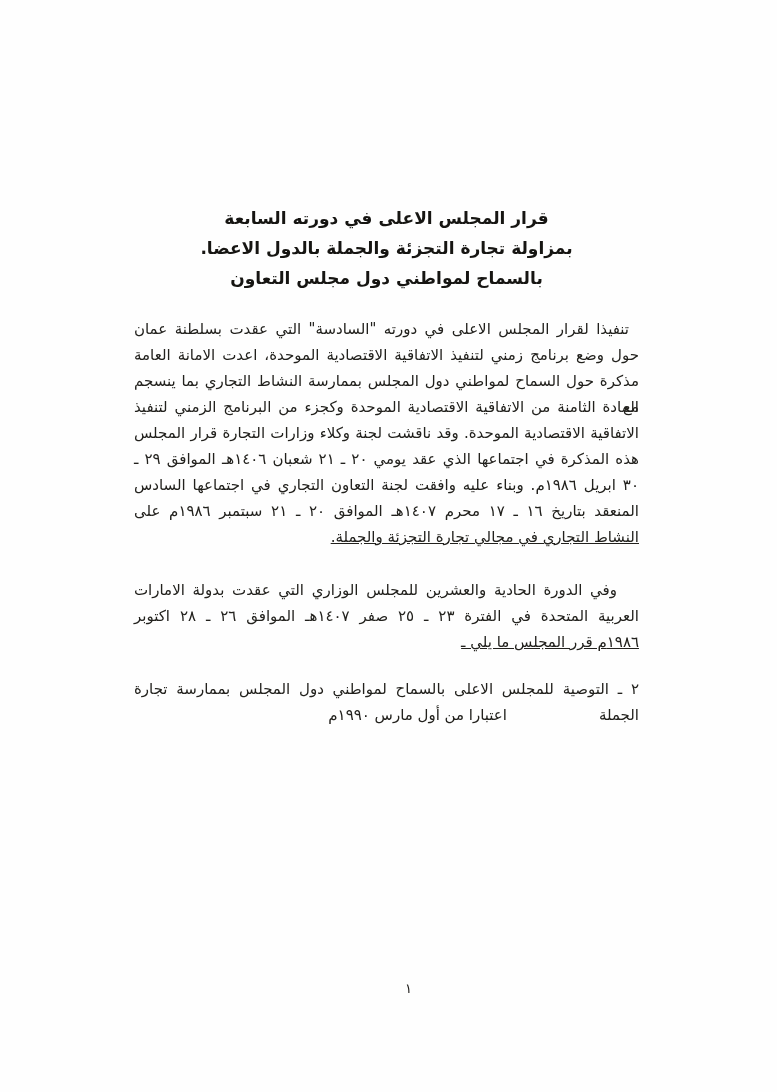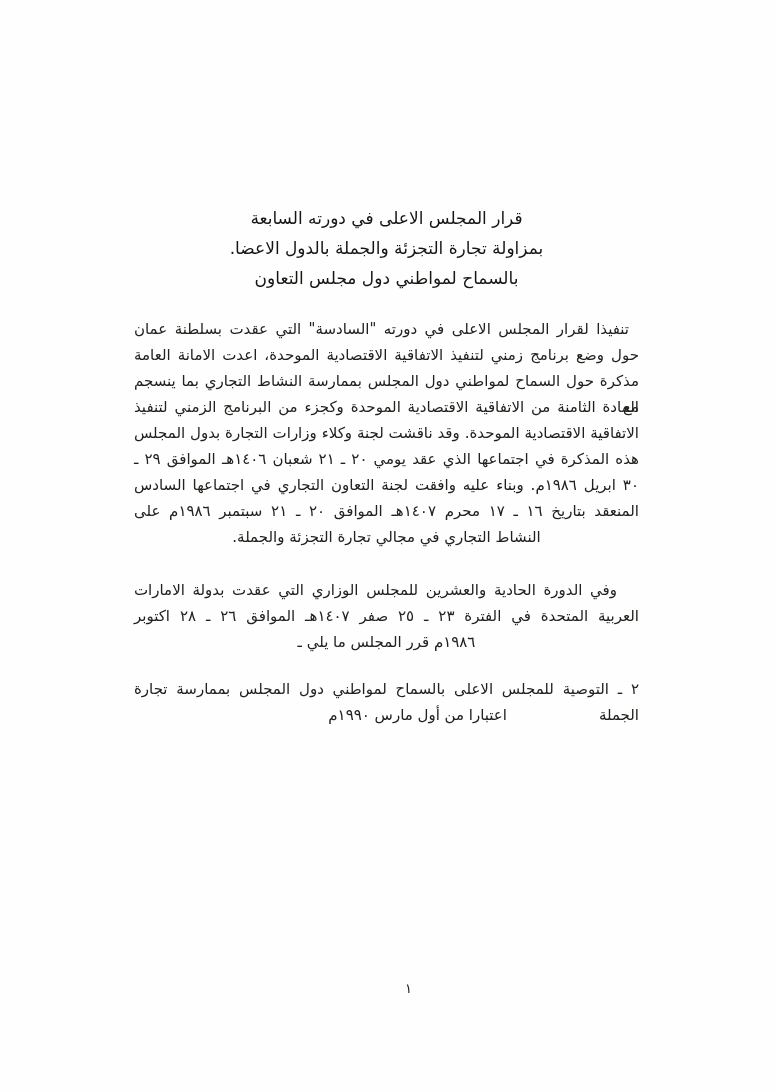--- a/index.html
+++ b/index.html
@@ -15,21 +15,21 @@
   }
   .textblock{
     position:absolute;
     top:0;right:138px;left:134px;bottom:0;
     direction:rtl;
   }
   .title{
     position:absolute;
     top:203px;right:0;left:0;
     text-align:center;
-    font-weight:normal;
+    font-weight:bold;
     font-size:17px;
     line-height:30px;
     color:#161512;
     letter-spacing:.2px;
   }
   .tline{height:30px;}
   .body-sec{position:absolute;right:0;left:0;}
   .p1{top:316px;}
   .p2{top:577px;}
   .items{top:676px;}
@@ -40,21 +40,22 @@
     font-size:15px;
     white-space:nowrap;
     color:#22211d;
   }
   .jl{ 
     white-space:normal;
     text-align:justify;
     text-align-last:justify;
   }
   .rl{ 
-    text-align:center;
+    text-align:right;
+    text-decoration:underline;
   }
   .ind-s{padding-right:10px;}  
   .ind-m{padding-right:22px;}  
   .ind-c{padding-right:18px;}  
   .cont{ 
     padding-right:132px;
     text-align:right;
   }
   .pagenum{
     position:absolute;
@@ -74,21 +75,21 @@
       <div class="tline">قرار المجلس الاعلى في دورته السابعة</div>
       <div class="tline">بمزاولة تجارة التجزئة والجملة بالدول الاعضا.</div>
       <div class="tline">بالسماح لمواطني دول مجلس  التعاون</div>
     </div>
 
     <div class="body-sec p1">
       <div class="line jl ind-s">تنفيذا لقرار المجلس الاعلى في دورته "السادسة" التي عقدت بسلطنة عمان</div>
       <div class="line jl">حول وضع برنامج زمني لتنفيذ الاتفاقية الاقتصادية الموحدة، اعدت الامانة العامة</div>
       <div class="line jl">مذكرة حول السماح لمواطني دول المجلس بممارسة النشاط التجاري بما ينسجم مع</div>
       <div class="line jl">المادة الثامنة من الاتفاقية الاقتصادية الموحدة وكجزء من البرنامج الزمني لتنفيذ</div>
-      <div class="line jl">الاتفاقية الاقتصادية الموحدة. وقد ناقشت لجنة وكلاء وزارات التجارة بدول المجلس</div>
+      <div class="line jl">الاتفاقية الاقتصادية الموحدة. وقد ناقشت لجنة وكلاء وزارات التجارة قرار المجلس</div>
       <div class="line jl">هذه المذكرة في اجتماعها الذي عقد يومي ٢٠ ـ ٢١ شعبان ١٤٠٦هـ الموافق ٢٩ ـ</div>
       <div class="line jl">٣٠ ابريل ١٩٨٦م. وبناء عليه وافقت لجنة التعاون التجاري في اجتماعها السادس</div>
       <div class="line jl">المنعقد بتاريخ ١٦ ـ ١٧ محرم ١٤٠٧هـ الموافق ٢٠ ـ ٢١ سبتمبر ١٩٨٦م على</div>
       <div class="line rl">النشاط التجاري في مجالي تجارة التجزئة والجملة.</div>
     </div>
 
     <div class="body-sec p2">
       <div class="line jl ind-m">وفي الدورة الحادية والعشرين للمجلس الوزاري التي عقدت بدولة الامارات</div>
       <div class="line jl">العربية المتحدة في الفترة ٢٣ ـ ٢٥ صفر ١٤٠٧هـ الموافق ٢٦ ـ ٢٨ اكتوبر</div>
       <div class="line rl">١٩٨٦م قرر المجلس ما يلي ـ</div>

